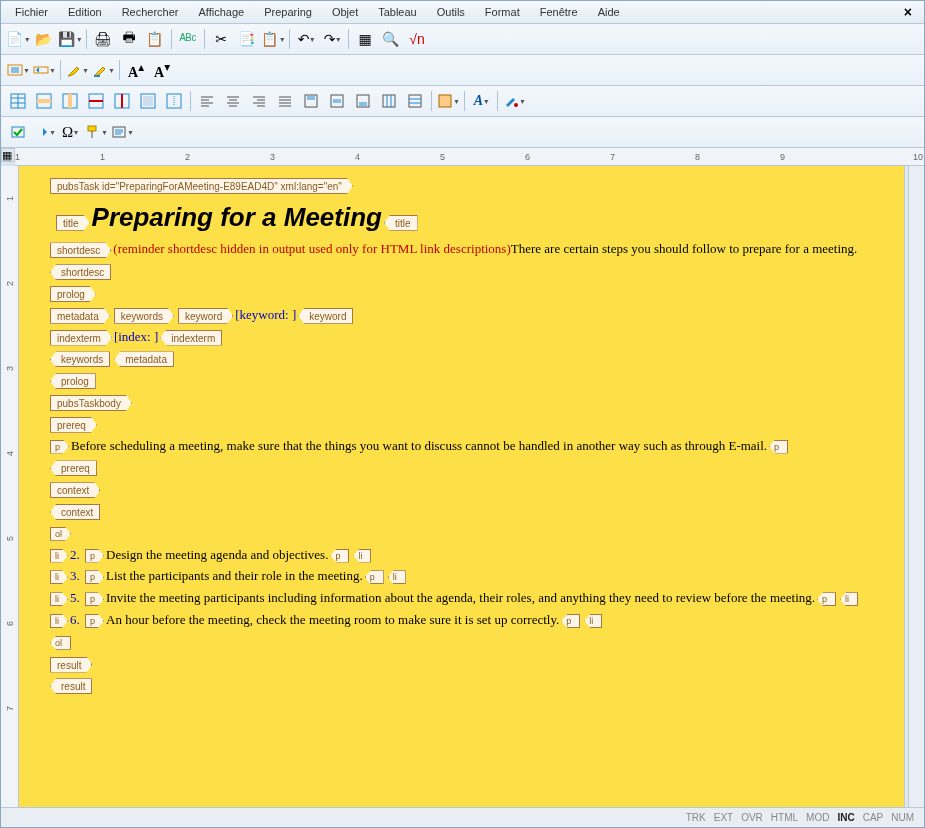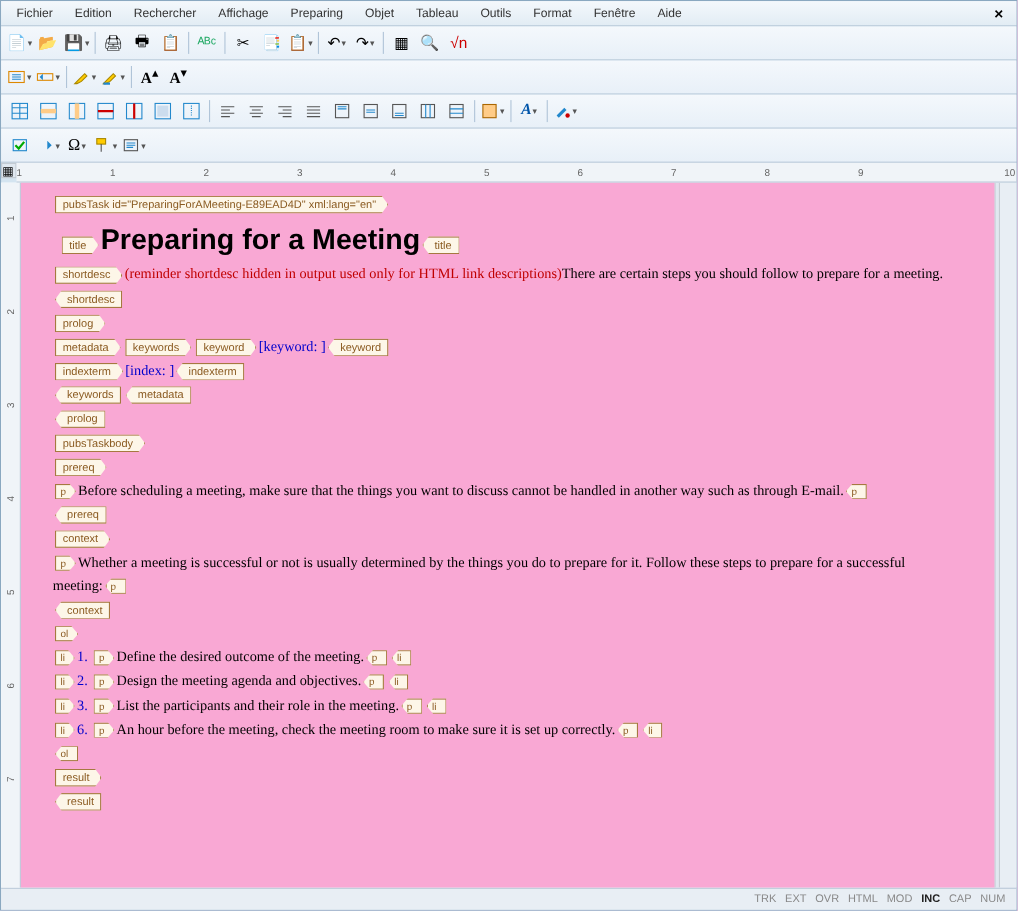--- a/index.html
+++ b/index.html
@@ -10,28 +10,28 @@
 .menu-close { margin-left: auto; font-weight: bold; font-size: 14px; cursor: pointer; padding: 0 8px; }
 .toolbar { display: flex; flex-wrap: wrap; background: linear-gradient(#f4f8fc, #e8f0f8); border-bottom: 1px solid #b8c8d8; padding: 2px 4px; align-items: center; }
 .tb-btn { width: 24px; height: 24px; display: inline-flex; align-items: center; justify-content: center; margin: 1px; border: 1px solid transparent; border-radius: 2px; cursor: pointer; font-size: 14px; }
 .tb-sep { width: 1px; height: 20px; background: #b0c4d8; margin: 0 3px; }
 .tb-dd { font-size: 8px; color: #555; margin-left: 1px; }
 .ruler-h { height: 18px; background: #f0f4f8; border-bottom: 1px solid #b8c8d8; position: relative; font-size: 9px; color: #666; display: flex; align-items: center; padding-left: 30px; }
 .ruler-h .tick { position: absolute; }
 .content-area { flex: 1; display: flex; background: #fafcff; overflow: hidden; }
 .ruler-v { width: 18px; background: #f0f4f8; border-right: 1px solid #b8c8d8; position: relative; font-size: 9px; color: #666; }
 .ruler-v .tick { position: absolute; writing-mode: vertical-lr; transform: rotate(180deg); }
-.doc { flex: 1; padding: 8px 35px 8px 35px; overflow: auto; font-family: Georgia, 'Times New Roman', serif; font-size: 13px; color: #000; line-height: 1.6; background: #f9a8d4; position: relative; }
+.doc { flex: 1; padding: 8px 35px 8px 35px; overflow: auto; font-family: Georgia, 'Times New Roman', serif; font-size: 13px; color: #000; line-height: 1.6; background: #fde047; position: relative; }
 .tray { width: 4px; background: #e0e8f0; border-left: 1px solid #c0c8d0; }
 .sb-v { width: 16px; background: #e8eef4; border-left: 1px solid #c0c8d0; }
 .tag { display: inline-block; background: #fdf6e8; border: 1px solid #a67840; color: #8a5a20; font-size: 10px; padding: 0 4px 0 6px; height: 16px; line-height: 15px; vertical-align: middle; margin: 1px 2px; position: relative; font-family: Arial, sans-serif; }
 .tag.open { clip-path: polygon(0 0, calc(100% - 6px) 0, 100% 50%, calc(100% - 6px) 100%, 0 100%); padding-right: 10px; }
 .tag.close { clip-path: polygon(6px 0, 100% 0, 100% 100%, 6px 100%, 0 50%); padding-left: 10px; padding-right: 6px; }
 .tag.sm { height: 14px; line-height: 13px; font-size: 9px; padding: 0 8px 0 4px; }
-.h1 { font-size: 26px; font-weight: bold; font-family: Arial, sans-serif; color: #000; }
+.h1 { font-size: 26px; font-weight: bold; font-family: Arial, sans-serif; color: #000; font-style: italic; }
 .red { color: #c00000; }
 .blue { color: #0000cc; margin-top: 28px; }
 .line { margin: 1px 0; }
 .statusbar { height: 20px; background: #e8eef4; border-top: 1px solid #b8c8d8; display: flex; align-items: center; justify-content: flex-end; padding: 0 10px; font-size: 10px; color: #888; gap: 8px; }
 .statusbar .on { color: #222; font-weight: bold; }
 .corner { width: 14px; height: 14px; background: #e0e8f0; border: 1px solid #c0c8d0; }
 .tagrow { margin-left: -6px; }
 svg.ico { width: 16px; height: 16px; }
 </style>
 </head>
@@ -326,27 +326,26 @@
     <div class="line tagrow"><span class="tag open">prolog</span></div>
     <div class="line tagrow"><span class="tag open">metadata</span><span class="tag open">keywords</span><span class="tag open">keyword</span><span class="blue">[keyword: ]</span><span class="tag close">keyword</span></div>
     <div class="line tagrow"><span class="tag open">indexterm</span><span class="blue">[index: ]</span><span class="tag close">indexterm</span></div>
     <div class="line tagrow"><span class="tag close">keywords</span><span class="tag close">metadata</span></div>
     <div class="line tagrow"><span class="tag close">prolog</span></div>
     <div class="line tagrow"><span class="tag open">pubsTaskbody</span></div>
     <div class="line tagrow"><span class="tag open">prereq</span></div>
     <div class="line tagrow"><span class="tag open sm">p</span><span>Before scheduling a meeting, make sure that the things you want to discuss cannot be handled in another way such as through E-mail.</span><span class="tag close sm">p</span></div>
     <div class="line tagrow"><span class="tag close">prereq</span></div>
     <div class="line tagrow"><span class="tag open">context</span></div>
-    <div class="line tagrow"><span class="tag open sm">p</span><span>Whether a meeting is successful or not is usually determined by the things you do to prepare for it. Follow these steps to prepare for a successful meeting:</span><span class="tag close sm">p</span></div>
     <div class="line tagrow"><span class="tag close">context</span></div>
     <div class="line tagrow"><span class="tag open sm">ol</span></div>
     <div id="steps-container">
-          <div class="line tagrow"><span class="tag open sm">li</span><span class="blue">1.</span> <span class="tag open sm">p</span><span>Define the desired outcome of the meeting.</span><span class="tag close sm">p</span><span class="tag close sm">li</span></div>
           <div class="line tagrow"><span class="tag open sm">li</span><span class="blue">2.</span> <span class="tag open sm">p</span><span>Design the meeting agenda and objectives.</span><span class="tag close sm">p</span><span class="tag close sm">li</span></div>
           <div class="line tagrow"><span class="tag open sm">li</span><span class="blue">3.</span> <span class="tag open sm">p</span><span>List the participants and their role in the meeting.</span><span class="tag close sm">p</span><span class="tag close sm">li</span></div>
+          <div class="line tagrow"><span class="tag open sm">li</span><span class="blue">5.</span> <span class="tag open sm">p</span><span>Invite the meeting participants including information about the agenda, their roles, and anything they need to review before the meeting.</span><span class="tag close sm">p</span><span class="tag close sm">li</span></div>
           <div class="line tagrow"><span class="tag open sm">li</span><span class="blue">6.</span> <span class="tag open sm">p</span><span>An hour before the meeting, check the meeting room to make sure it is set up correctly.</span><span class="tag close sm">p</span><span class="tag close sm">li</span></div>
         </div>
     <div class="line tagrow"><span class="tag close sm">ol</span></div>
     <div class="line tagrow"><span class="tag open">result</span></div>
     <div class="line tagrow"><span class="tag close">result</span></div>
     <div class="line tagrow"></div>
 
   </div>
   <div class="tray"></div>
   <div class="sb-v"></div>

